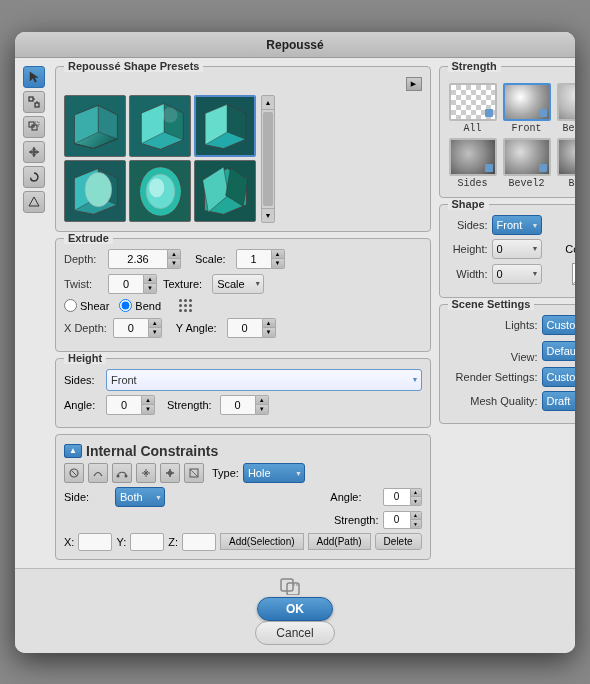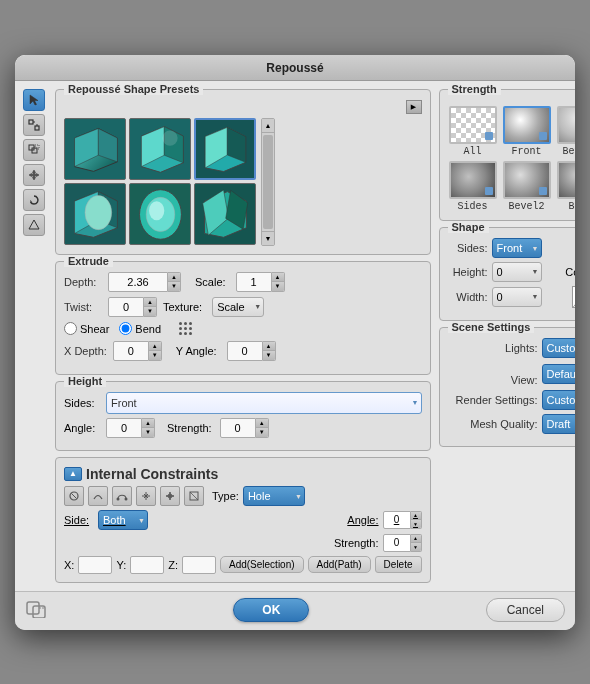--- a/index.html
+++ b/index.html
@@ -269,24 +269,25 @@
     .inflate-row {
       display: flex;
       align-items: center;
       margin-bottom: 4px;
       gap: 4px;
     }
     
     .bottom-bar {
       display: flex;
       justify-content: space-between;
-      align-items: flex-start;
+      align-items: center;
       padding: 6px 10px 8px;
       background: #e0e0e0;
       border-top: 1px solid #bbb;
+      flex-direction: column;
     }
     .btn-ok {
       background: linear-gradient(to bottom, #5a9fd4, #2e75b6);
       color: white;
       border: 1px solid #2060a0;
       border-radius: 12px;
       padding: 4px 28px;
       font-size: 12px;
       font-weight: bold;
       cursor: pointer;
@@ -320,21 +321,21 @@
       border: 1px solid #999;
       display: flex;
       align-items: center;
       justify-content: center;
       position: relative;
       overflow: hidden;
     }
     .add-btn {
       background: linear-gradient(to bottom, #e0e0e0, #c8c8c8);
       border: 1px solid #aaa;
-      border-radius: 5px;
+      border-radius: 0;
       padding: 2px 8px;
       font-size: 10px;
       cursor: pointer;
       white-space: nowrap;
     }
     .delete-btn {
       background: linear-gradient(to bottom, #e0e0e0, #c8c8c8);
       border: 1px solid #aaa;
       border-radius: 3px;
       padding: 2px 8px;
@@ -799,21 +800,21 @@
               </svg>
           </div>
           <span style="font-size:11px;margin-left:4px;">Type:</span>
           <div class="select-blue-wrap">
             <select class="select-blue">
               <option>Hole</option>
               <option>Extrude</option>
             </select>
           </div>
         </div>
-        <div style="display:flex;align-items:center;gap:4px;margin-bottom:4px;text-decoration:underline;">
+        <div style="display:flex;align-items:center;gap:21px;margin-bottom:4px;">
           <span style="font-size:11px;min-width:30px;">Side:</span>
           <div class="select-blue-wrap">
             <select class="select-blue">
               <option>Both</option>
               <option>Front</option>
               <option>Back</option>
             </select>
           </div>
           <span style="flex:1;"></span>
           <span style="font-size:11px;">Angle:</span>

